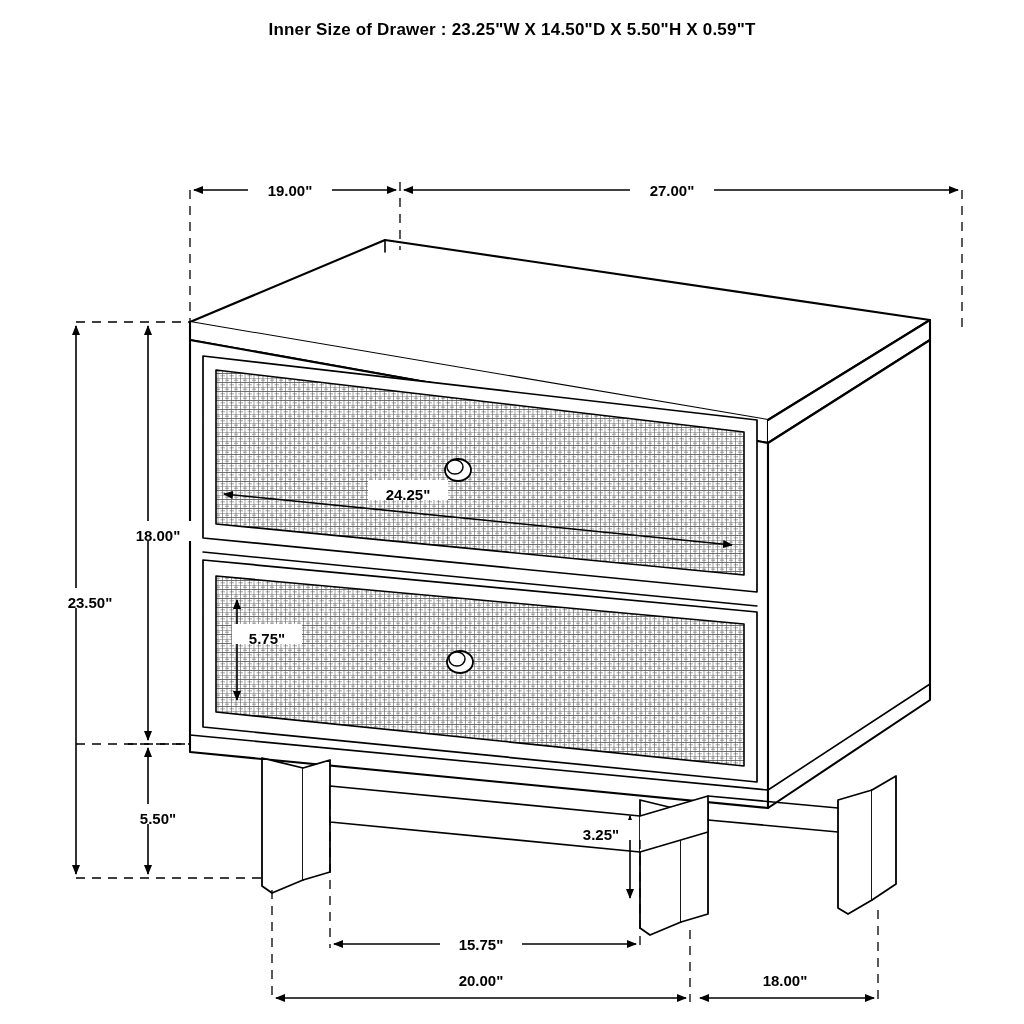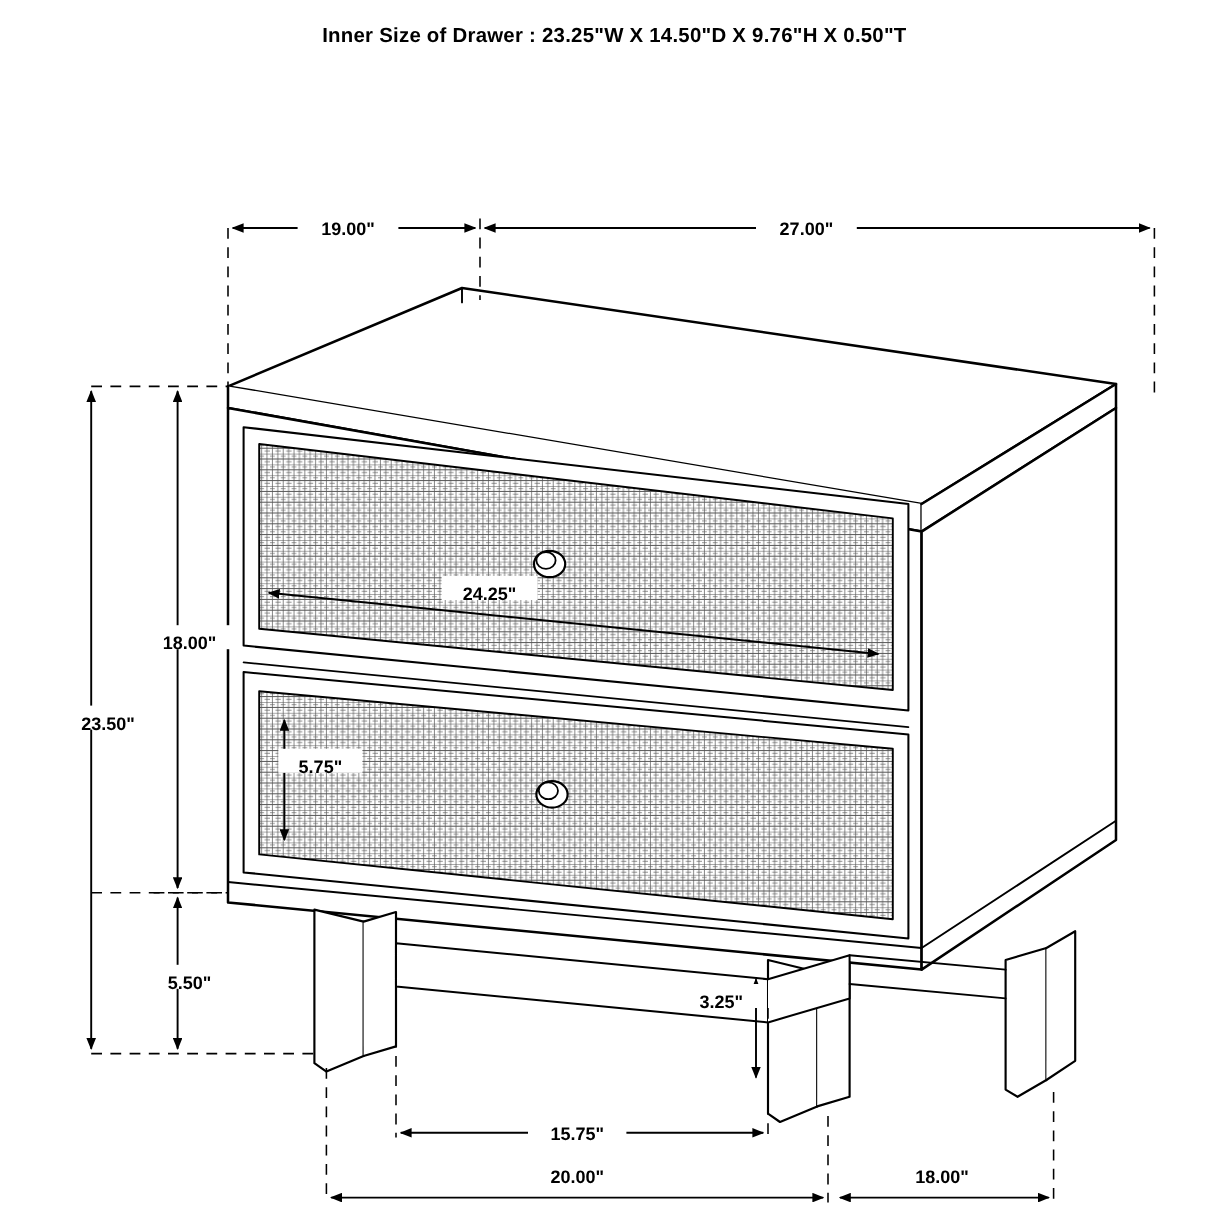--- a/index.html
+++ b/index.html
@@ -36,21 +36,21 @@
     font-size: 15px;
     font-weight: bold;
     fill: #000000;
   }
 </style>
 </head>
 <body>
 
 <div id="page">
 
-  <div id="title">Inner Size of Drawer  : 23.25"W X 14.50"D X 9.76"H X 0.50"T</div>
+  <div id="title">Inner Size of Drawer  : 23.25"W X 14.50"D X 5.50"H X 0.59"T</div>
 
   <svg width="1024" height="1024" viewBox="0 0 1024 1024">
     <defs>
       <marker id="arrEnd" markerWidth="10" markerHeight="8" refX="9" refY="4" orient="auto" markerUnits="userSpaceOnUse">
         <path d="M0,0 L10,4 L0,8 z" fill="#000"></path>
       </marker>
       <marker id="arrStart" markerWidth="10" markerHeight="8" refX="1" refY="4" orient="auto" markerUnits="userSpaceOnUse">
         <path d="M10,0 L0,4 L10,8 z" fill="#000"></path>
       </marker>
       <pattern id="weave" width="9" height="9" patternUnits="userSpaceOnUse">

